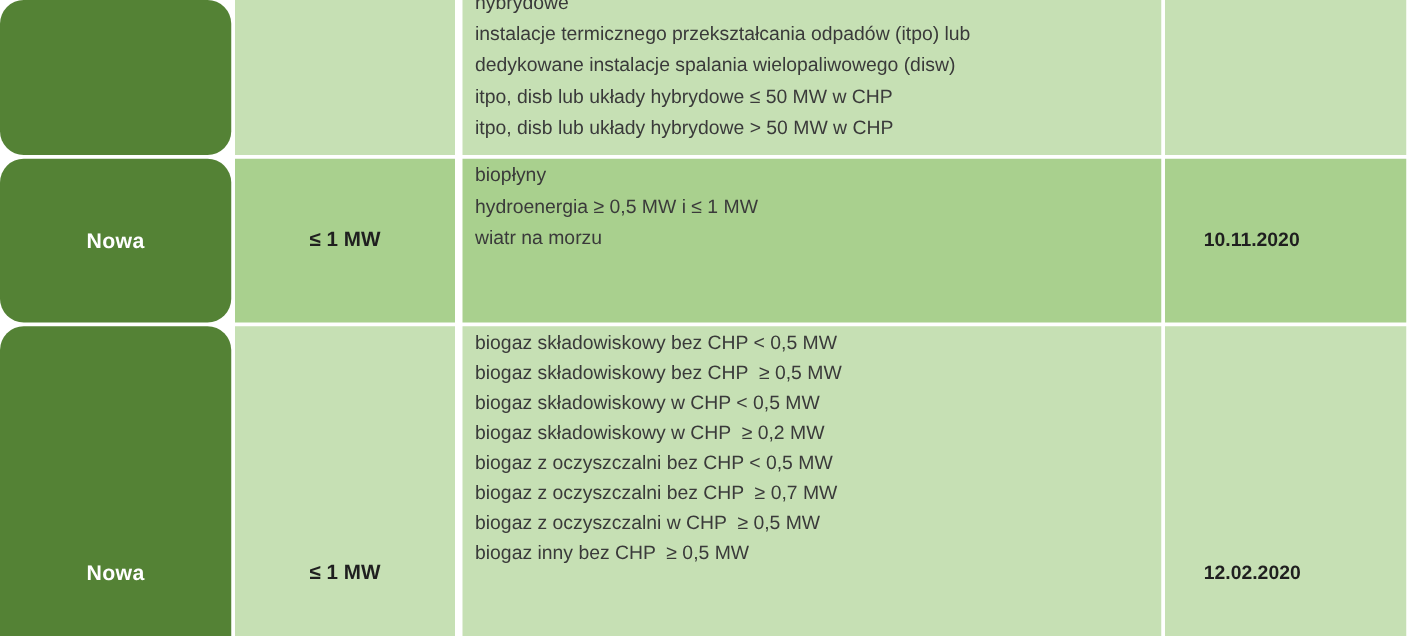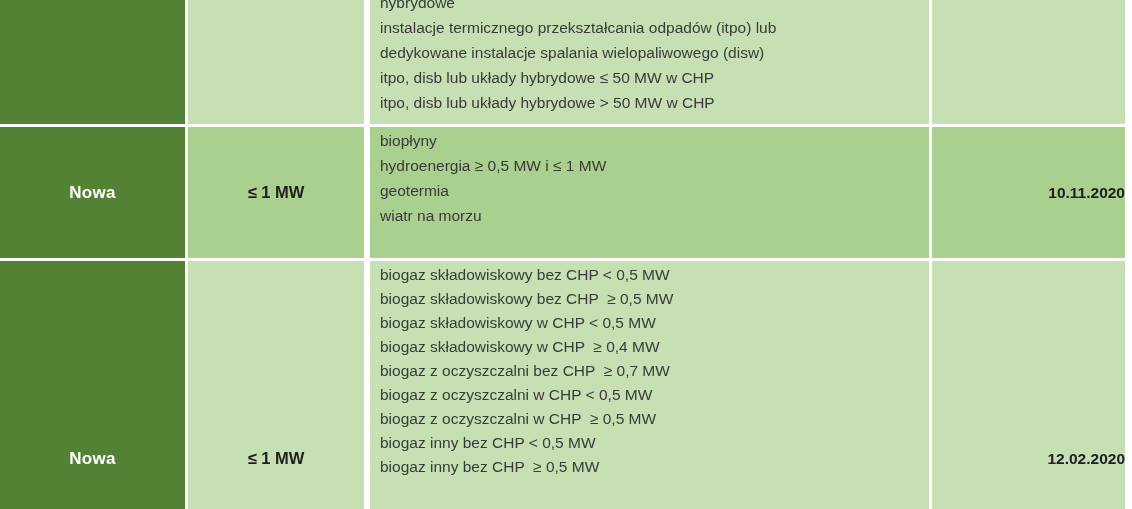--- a/index.html
+++ b/index.html
@@ -15,21 +15,21 @@
   body{font-family:"Liberation Sans", sans-serif; background:#ffffff;}
   .viewport{
     position:relative;
     width:1132px;
     height:509px;
     background:var(--border-white);
     overflow:hidden;
   }
   .cell{position:absolute; box-sizing:border-box;}
   
-  .c1{left:0;    width:185px;}
+  .c1{left:0;    width:185px;border-radius:19px;}
   .c2{left:188px;width:176px;}
   .c3{left:370px;width:559px;}
   .c4{left:932px;width:193px;}
   
   .r1{top:0;    height:124px;}
   .r2{top:127px;height:131px;}
   .r3{top:261px;height:395px;}
   
   .dark  {background:var(--dark-green);}
   .medium{background:var(--medium-green);}
@@ -38,22 +38,22 @@
   .label-cell{
     display:flex; align-items:center; justify-content:center;
     font-weight:bold; font-size:17px; color:var(--label-white);
     letter-spacing:0.3px;
   }
   .power-cell{
     display:flex; align-items:center; justify-content:center;
     font-weight:bold; font-size:16.5px; color:var(--text-bold);
   }
   .date-cell{
-    display:flex; align-items:center; justify-content:flex-end;
-    font-weight:bold; font-size:15.5px; color:var(--text-bold);
+    display:flex; align-items:center; justify-content:flex-start;
+    font-weight:bold; font-size:15.5px; color:var(--text-bold);padding-left:31px;
   }
   .tech-cell{
     padding:0 4px 0 10px;
     font-size:15.5px;
     color:var(--text-dark);
     overflow:visible;
   }
   .tech-lines{line-height:25px;}
   .r1 .tech-lines{margin-top:-10px;}
   .r2 .tech-lines{margin-top:1px;}
@@ -90,46 +90,44 @@
     <div class="cell r2 c1 dark label-cell">
       <span>Nowa</span>
     </div>
     <div class="cell r2 c2 medium power-cell">
       <span>≤ 1 MW</span>
     </div>
     <div class="cell r2 c3 medium tech-cell">
       <div class="tech-lines">
           <div class="tech-line">biopłyny</div>
           <div class="tech-line">hydroenergia ≥ 0,5 MW i ≤ 1 MW</div>
-          <div class="tech-line">geotermia</div>
           <div class="tech-line">wiatr na morzu</div>
         </div>
     </div>
     <div class="cell r2 c4 medium date-cell">
       <span>10.11.2020</span>
     </div>
   </div>
 
   <div>
     <div class="cell r3 c1 dark label-cell">
       <span>Nowa</span>
     </div>
     <div class="cell r3 c2 light power-cell">
       <span>≤ 1 MW</span>
     </div>
     <div class="cell r3 c3 light tech-cell">
       <div class="tech-lines">
           <div class="tech-line">biogaz składowiskowy bez CHP &lt; 0,5 MW</div>
           <div class="tech-line">biogaz składowiskowy bez CHP  ≥ 0,5 MW</div>
           <div class="tech-line">biogaz składowiskowy w CHP &lt; 0,5 MW</div>
-          <div class="tech-line">biogaz składowiskowy w CHP  ≥ 0,4 MW</div>
+          <div class="tech-line">biogaz składowiskowy w CHP  ≥ 0,2 MW</div>
+          <div class="tech-line">biogaz z oczyszczalni bez CHP &lt; 0,5 MW</div>
           <div class="tech-line">biogaz z oczyszczalni bez CHP  ≥ 0,7 MW</div>
-          <div class="tech-line">biogaz z oczyszczalni w CHP &lt; 0,5 MW</div>
           <div class="tech-line">biogaz z oczyszczalni w CHP  ≥ 0,5 MW</div>
-          <div class="tech-line">biogaz inny bez CHP &lt; 0,5 MW</div>
           <div class="tech-line">biogaz inny bez CHP  ≥ 0,5 MW</div>
         </div>
     </div>
     <div class="cell r3 c4 light date-cell">
       <span>12.02.2020</span>
     </div>
   </div>
 
 </div>
 

